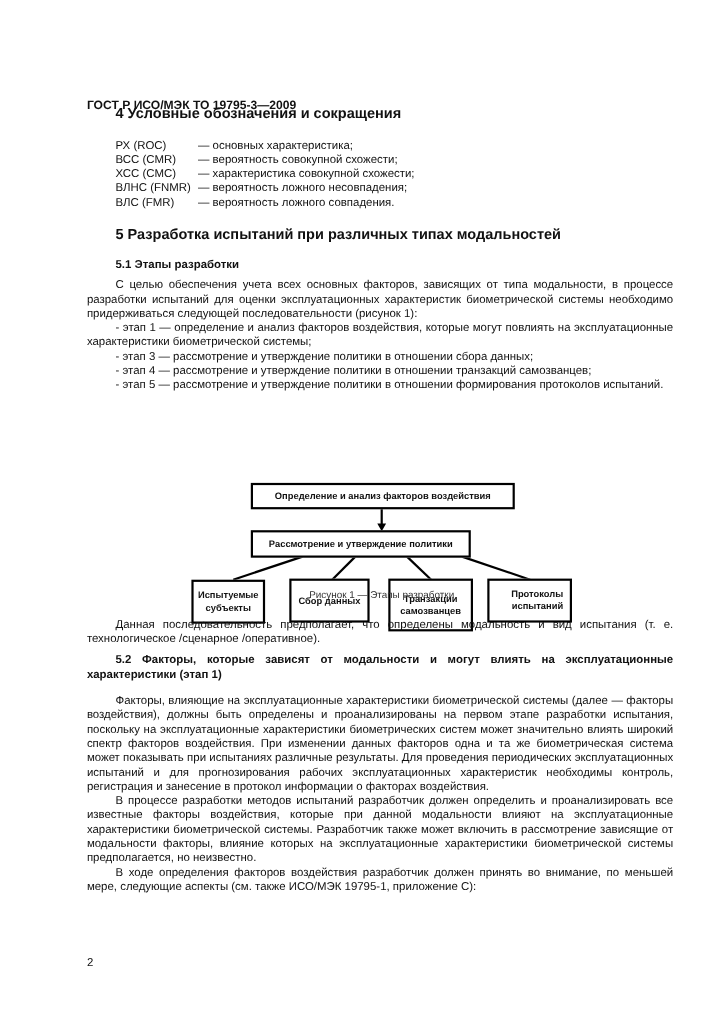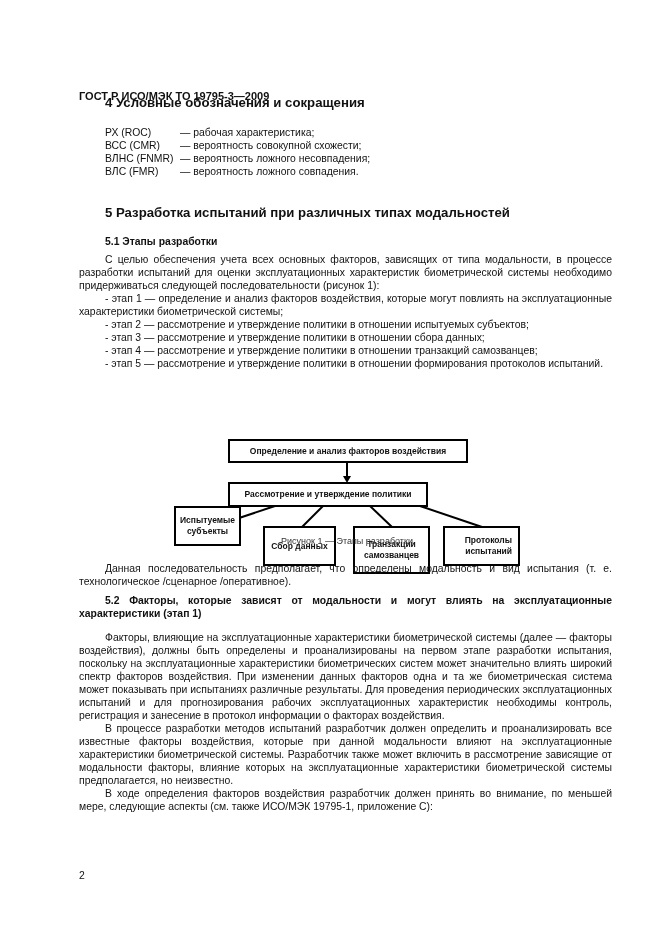--- a/index.html
+++ b/index.html
@@ -53,61 +53,64 @@
 </head>
 <body>
 
 <div class="page-header">ГОСТ Р ИСО/МЭК ТО 19795-3—2009</div>
 
 <div class="h1" style="top:95px;">4  Условные обозначения и сокращения</div>
 
 <div class="abbr">
   <div class="abbr-row">
     <span class="abbr-term">РХ (ROC)</span>
-    <span class="abbr-def">— рабочая характеристика;</span>
+    <span class="abbr-def">— основных характеристика;</span>
   </div>
   <div class="abbr-row">
     <span class="abbr-term">ВСС (CMR)</span>
     <span class="abbr-def">— вероятность совокупной схожести;</span>
+  </div>
+  <div class="abbr-row">
+    <span class="abbr-term">ХСС (CMC)</span>
+    <span class="abbr-def">— характеристика совокупной схожести;</span>
   </div>
   <div class="abbr-row">
     <span class="abbr-term">ВЛНС (FNMR)</span>
     <span class="abbr-def">— вероятность ложного несовпадения;</span>
   </div>
   <div class="abbr-row">
     <span class="abbr-term">ВЛС (FMR)</span>
     <span class="abbr-def">— вероятность ложного совпадения.</span>
   </div>
 </div>
 
 <div class="h1" style="top:205px;">5  Разработка испытаний при различных типах модальностей</div>
 
 <div class="h2" style="top:236px;">5.1  Этапы разработки</div>
 
 <div class="para" style="top:253px;">
   <p>С целью обеспечения учета всех основных факторов, зависящих от типа модальности, в процессе разработки испытаний для оценки эксплуатационных характеристик биометрической системы необходимо придерживаться следующей последовательности (рисунок 1):</p>
   <p>- этап  1 — определение и анализ факторов воздействия, которые могут повлиять на эксплуатационные характеристики биометрической системы;</p>
-  <p class="last">- этап  2 — рассмотрение и утверждение политики в отношении испытуемых субъектов;</p>
   <p class="last">- этап  3 — рассмотрение и утверждение политики в отношении сбора данных;</p>
   <p class="last">- этап  4 — рассмотрение и утверждение политики в отношении транзакций самозванцев;</p>
   <p>- этап  5 — рассмотрение и утверждение политики в отношении формирования протоколов испытаний.</p>
 </div>
 
 <div class="diagram">
   <svg width="661" height="936" style="position:absolute;left:0;top:0;">
     <line x1="347" y1="416" x2="347" y2="432" stroke="#000" stroke-width="2"></line>
     <polygon points="343,430 351,430 347,437" fill="#000"></polygon>
     <line x1="275" y1="460" x2="212" y2="481" stroke="#000" stroke-width="2"></line>
     <line x1="323" y1="460" x2="302" y2="481" stroke="#000" stroke-width="2"></line>
     <line x1="370" y1="460" x2="392" y2="481" stroke="#000" stroke-width="2"></line>
     <line x1="420" y1="460" x2="482" y2="481" stroke="#000" stroke-width="2"></line>
   </svg>
   <div class="dbox" style="left:228px;top:393px;width:240px;height:24px;">Определение и анализ факторов воздействия</div>
   <div class="dbox" style="left:228px;top:436px;width:200px;height:25px;">Рассмотрение и утверждение политики</div>
-  <div class="dbox" style="left:174px;top:460px;width:67px;height:40px;padding:16px 3px;">Испытуемые субъекты</div>
+  <div class="dbox" style="left:174px;top:481px;width:67px;height:40px;padding:16px 3px;">Испытуемые субъекты</div>
   <div class="dbox" style="left:263px;top:480px;width:73px;height:40px;padding:0 3px;">Сбор данных</div>
   <div class="dbox" style="left:353px;top:480px;width:77px;height:48px;padding:0 3px;">Транзакции самозванцев</div>
   <div class="dbox" style="left:443px;top:480px;width:77px;height:40px;padding:0 6px;text-align:right;">Протоколы испытаний</div>
 </div>
 
 <div class="caption">Рисунок 1 — Этапы разработки</div>
 
 <div class="para" style="top:562px;">
   <p class="last">Данная последовательность предполагает, что определены модальность и вид испытания (т. е. технологическое /сценарное /оперативное).</p>
 </div>

